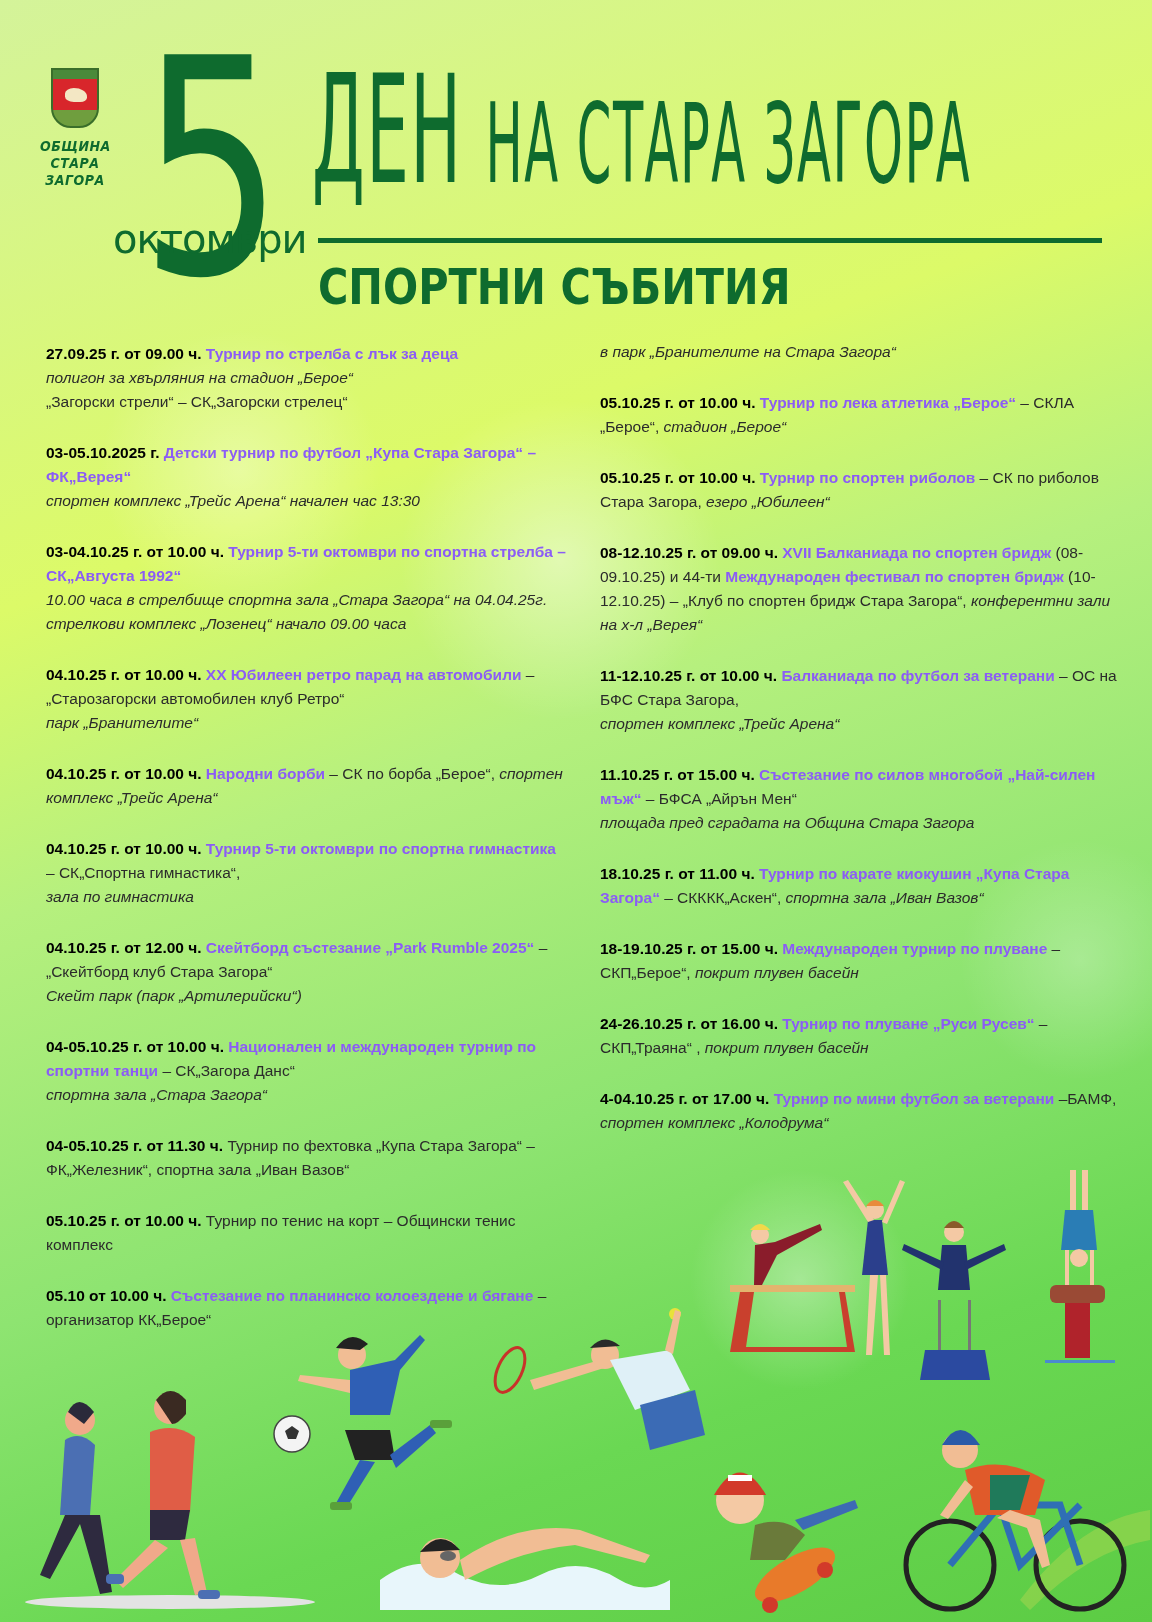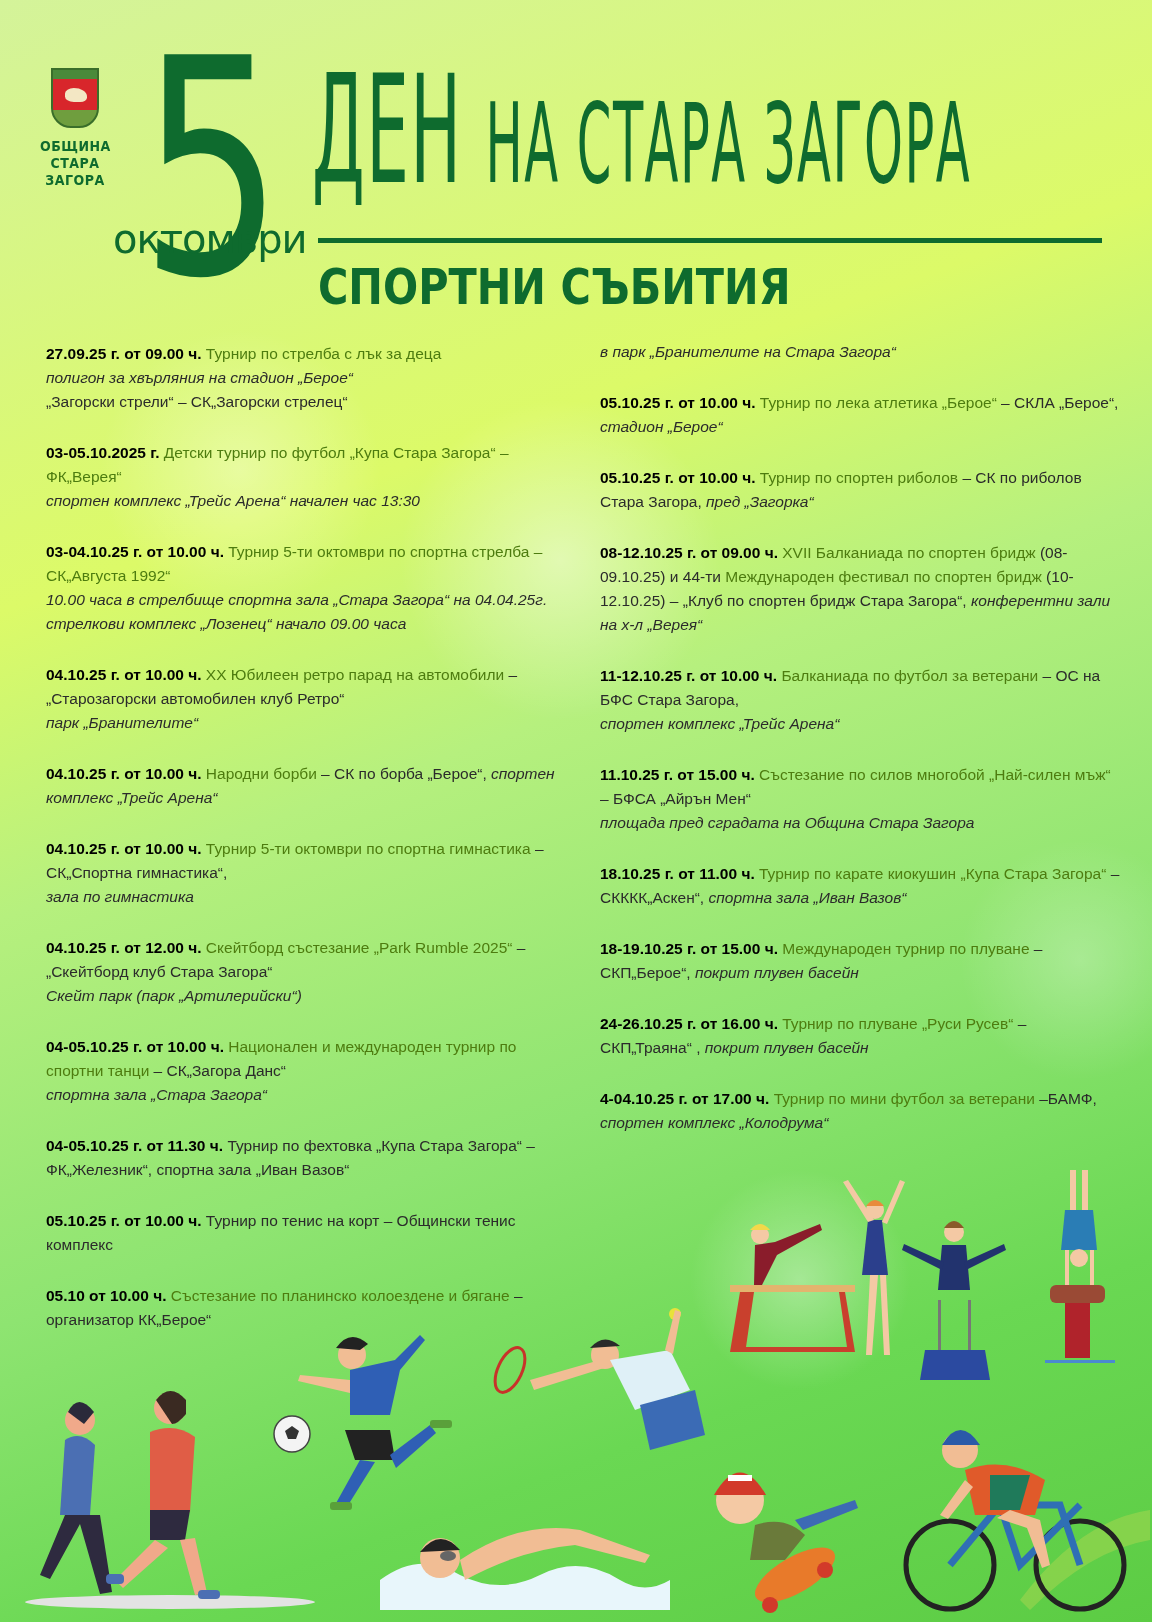--- a/index.html
+++ b/index.html
@@ -22,21 +22,21 @@
     background: linear-gradient(#4a8a3a 0 16%, #d8262b 16% 72%, #6f9e3e 72%);
     border: 2px solid #3a6e2a; border-radius: 0 0 20px 20px;
     position: relative;
   }
   .crest::after {
     content: ""; position: absolute; left: 12px; top: 18px; width: 22px; height: 14px;
     background: #f3e7c4; border-radius: 40% 60% 30% 40%;
   }
   .logo-text { font-family: "DejaVu Sans Condensed", "DejaVu Sans", sans-serif; font-weight: bold;
     font-size: 14px; line-height: 17px; color: #0e6b2e; letter-spacing: 0.5px; }
-  .logo-text span { display: block; }
+  .logo-text span { display: block; font-style: italic; }
 
   .big5 { position: absolute; left: 140px; top: 20px; font-size: 300px; line-height: 300px;
     color: #0e6b2e; font-family: "DejaVu Sans", sans-serif; font-weight: normal;
     transform: scaleX(0.75); transform-origin: left top; }
   .month { position: absolute; left: 113px; top: 216px; font-size: 40px; color: #0e6b2e;
     font-family: "DejaVu Sans", sans-serif; letter-spacing: -1px;
     background: transparent; }
   .title { position: absolute; left: 312px; top: 55px; color: #0e6b2e;
     font-family: "DejaVu Sans Condensed", "DejaVu Sans", sans-serif;
     font-size: 150px; line-height: 150px; white-space: nowrap;
@@ -47,21 +47,21 @@
     color: #0e6b2e; font-family: "DejaVu Sans Condensed", "DejaVu Sans", sans-serif; letter-spacing: 0px;
     transform: scaleX(0.92); transform-origin: left top; }
 
   
   .col { position: absolute; top: 342px; width: 520px; }
   .col.left { left: 46px; }
   .col.right { left: 600px; top: 340px; width: 520px; }
   .event { margin-bottom: 27px; font-size: 15.5px; line-height: 24px; color: #2b2b2b;
     font-family: "Liberation Sans", sans-serif; }
   .event .date { color: #000000; font-weight: bold; }
-  .event .b { font-weight: normal; color: #4d7c0f; }
+  .event .b { font-weight: bold; color: #8b5cf6; }
   .event .i { font-style: italic; margin-top: 40px; }
   .event .line { display: block; }
 
   
   .ill { position: absolute; }
 </style>
 </head>
 <body>
 
 <div class="logo">
@@ -95,21 +95,21 @@
     <div class="event"><span class="date">04-05.10.25 г. от 11.30 ч.</span> <span><span class="">Турнир по фехтовка „Купа Стара Загора“ – ФК„Железник“, спортна зала „Иван Вазов“</span></span></div>
     <div class="event"><span class="date">05.10.25 г. от 10.00 ч.</span> <span><span class="">Турнир по тенис на корт – Общински тенис комплекс</span></span></div>
     <div class="event"><span class="date">05.10 от 10.00 ч.</span> <span><span class="b">Състезание по планинско колоездене и бягане</span><span class=""> – организатор  КК„Берое“</span></span></div>
   </div>
 <div class="col right">
   <div class="event">
     <span class="i">в парк „Бранителите на Стара Загора“</span>
   </div>
   <div id="col-right">
       <div class="event"><span class="date">05.10.25 г. от 10.00 ч.</span> <span><span class="b">Турнир по лека атлетика „Берое“</span><span class=""> – СКЛА „Берое“, </span><span class="i">стадион „Берое“</span></span></div>
-      <div class="event"><span class="date">05.10.25 г. от 10.00 ч.</span> <span><span class="b">Турнир по спортен риболов</span><span class=""> – СК по риболов Стара Загора, </span><span class="i">пред „Загорка“</span></span></div>
+      <div class="event"><span class="date">05.10.25 г. от 10.00 ч.</span> <span><span class="b">Турнир по спортен риболов</span><span class=""> – СК по риболов Стара Загора, </span><span class="i">езеро „Юбилеен“</span></span></div>
       <div class="event"><span class="date">08-12.10.25 г. от 09.00 ч.</span> <span><span class="b">XVII Балканиада по спортен бридж</span><span class=""> (08-09.10.25) и 44-ти </span><span class="b">Международен фестивал по спортен бридж</span><span class=""> (10-12.10.25) – „Клуб по спортен бридж Стара Загора“, </span><span class="i">конферентни зали на х-л „Верея“</span></span></div>
       <div class="event"><span class="date">11-12.10.25 г. от 10.00 ч.</span> <span><span class="b">Балканиада по футбол за ветерани</span><span class=""> – ОС на БФС Стара Загора,</span></span><span class="line"><span class="i">спортен комплекс „Трейс Арена“</span></span></div>
       <div class="event"><span class="date">11.10.25 г. от 15.00 ч.</span> <span><span class="b">Състезание по силов многобой „Най-силен мъж“</span><span class=""> – БФСА „Айрън Мен“</span></span><span class="line"><span class="i">площада пред сградата на Община Стара Загора</span></span></div>
       <div class="event"><span class="date">18.10.25 г. от 11.00 ч.</span> <span><span class="b">Турнир по карате киокушин „Купа Стара Загора“</span><span class=""> – СКККК„Аскен“, </span><span class="i">спортна зала „Иван Вазов“</span></span></div>
       <div class="event"><span class="date">18-19.10.25 г. от 15.00 ч.</span> <span><span class="b">Международен турнир по плуване</span><span class=""> – СКП„Берое“, </span><span class="i">покрит плувен басейн</span></span></div>
       <div class="event"><span class="date">24-26.10.25 г. от 16.00 ч.</span> <span><span class="b">Турнир по плуване „Руси Русев“</span><span class=""> – СКП„Траяна“ , </span><span class="i">покрит плувен басейн</span></span></div>
       <div class="event"><span class="date"> 4-04.10.25 г. от 17.00 ч.</span> <span><span class="b">Турнир по мини футбол за ветерани</span><span class=""> –БАМФ, </span><span class="i">спортен комплекс „Колодрума“</span></span></div>
     </div>
 </div>
 

